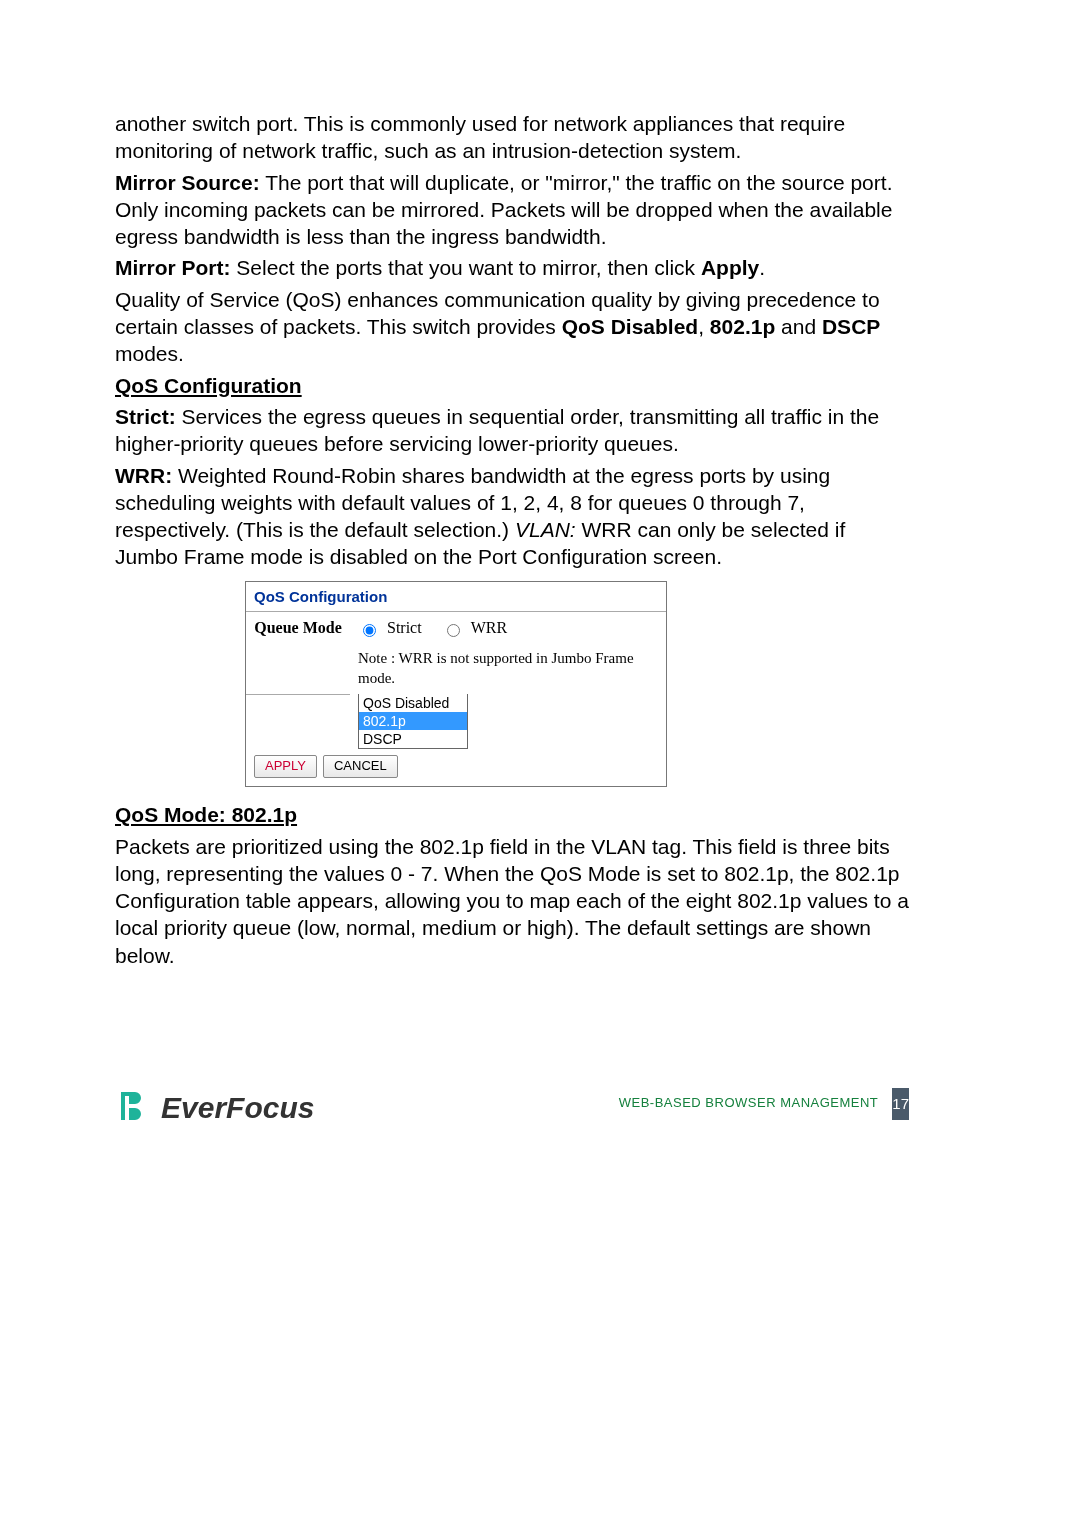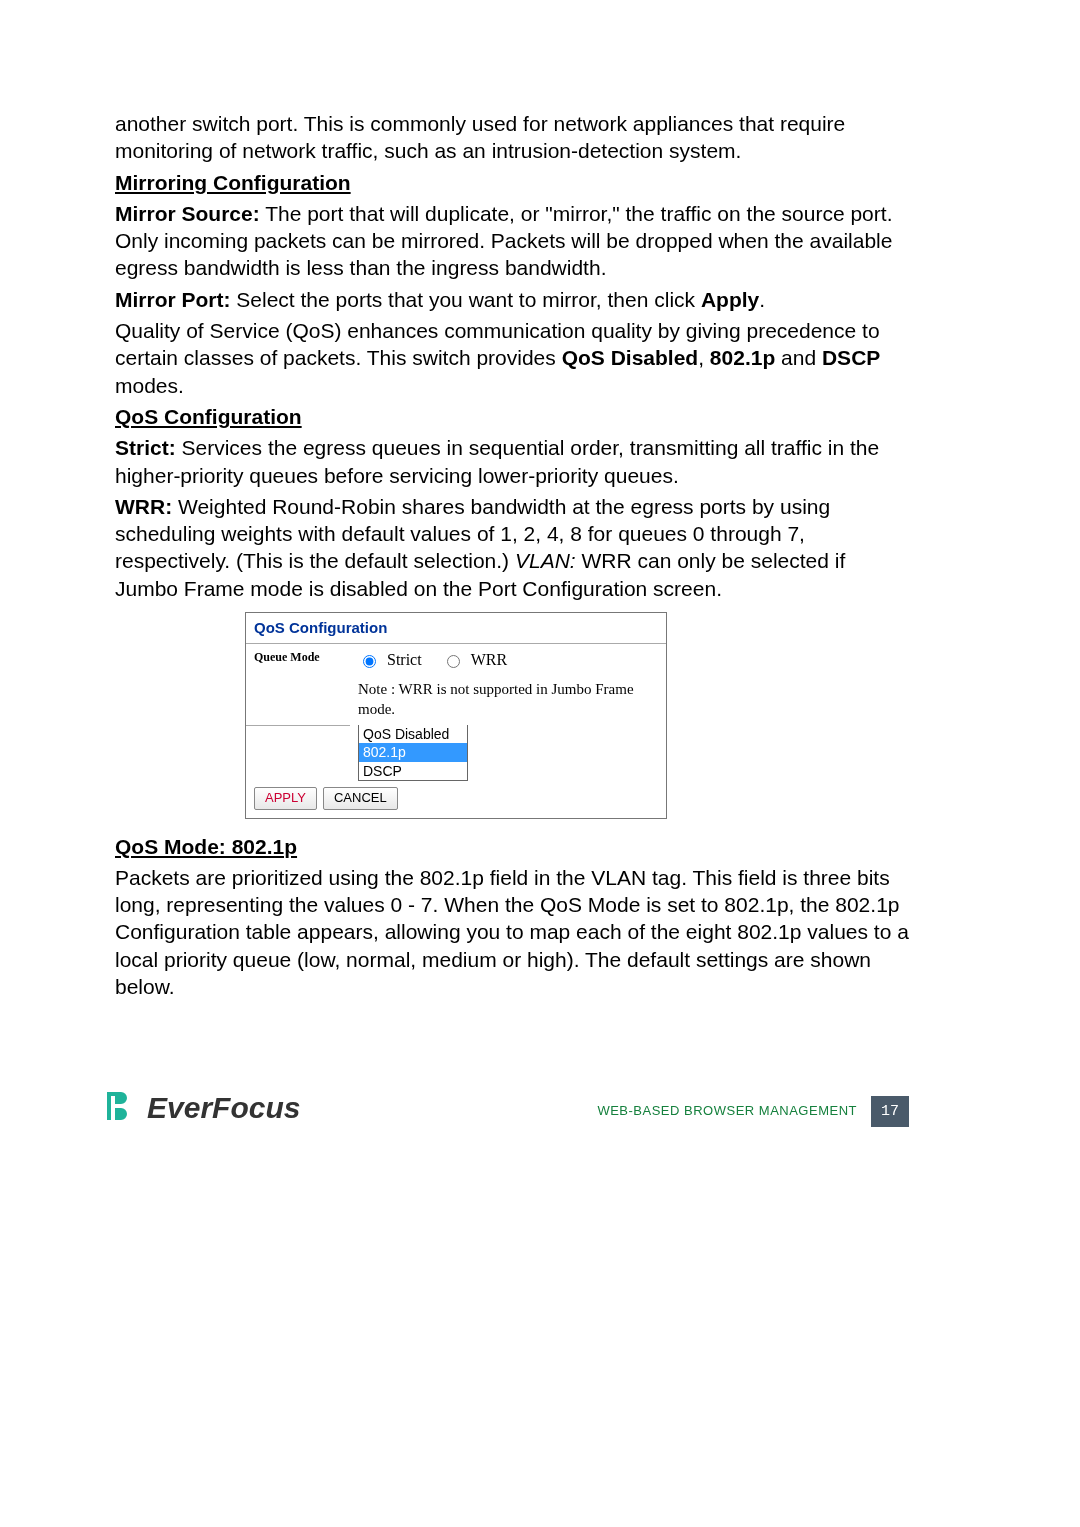--- a/index.html
+++ b/index.html
@@ -59,22 +59,23 @@
   .config-table th, .config-table td {
     border-top: 1px solid #aaa;
     padding: 6px 8px;
     text-align: left;
     vertical-align: top;
     font-weight: normal;
   }
   .config-table th {
     font-weight: bold;
     font-family: "Times New Roman", serif;
-    font-size: 12px;
+    font-size: 16px;
     width: 88px;
+    text-align: center;
   }
   .radio-row {
     display: flex;
     align-items: center;
     gap: 8px;
     font-family: "Times New Roman", serif;
     font-size: 16px;
   }
   .note {
     font-family: "Times New Roman", serif;
@@ -134,24 +135,24 @@
     font-family: Arial, sans-serif;
   }
   .btn.apply {
     color: #cc0033;
   }
 
   
   .footer {
     position: absolute;
     bottom: 400px;
-    left: 101px;
+    left: 115px;
     right: 115px;
     display: flex;
-    align-items: flex-end;
+    align-items: flex-start;
     justify-content: space-between;
   }
   .logo {
     display: flex;
     align-items: center;
     gap: 10px;
   }
   .logo-text {
     font-size: 30px;
     font-weight: bold;
@@ -164,33 +165,31 @@
     gap: 14px;
   }
   .footer-label {
     font-size: 13px;
     color: #15803d;
     letter-spacing: 0.5px;
   }
   .page-num {
     background: #4a5a6a;
     color: #fff;
-    padding: 6px 10px;
+    padding: 6px 0;
     font-size: 15px;
-    font-family: Liberation Mono, monospace;
   }
 </style>
 </head>
 <body>
 
 <div class="page">
 
   <p class="para">another switch port. This is commonly used for network appliances that require monitoring of network traffic, such as an intrusion-detection system.</p>
 
-  <p class="para section-heading">Mirroring Configuration</p>
 
   <p class="para">
     <span class="bold">Mirror Source:</span><span> The port that will duplicate, or "mirror," the traffic on the source port. Only incoming packets can be mirrored. Packets will be dropped when the available egress bandwidth is less than the ingress bandwidth.</span>
   </p>
 
   <p class="para">
     <span class="bold">Mirror Port:</span><span> Select the ports that you want to mirror, then click </span><span class="bold">Apply</span><span>.</span>
   </p>
 
 

